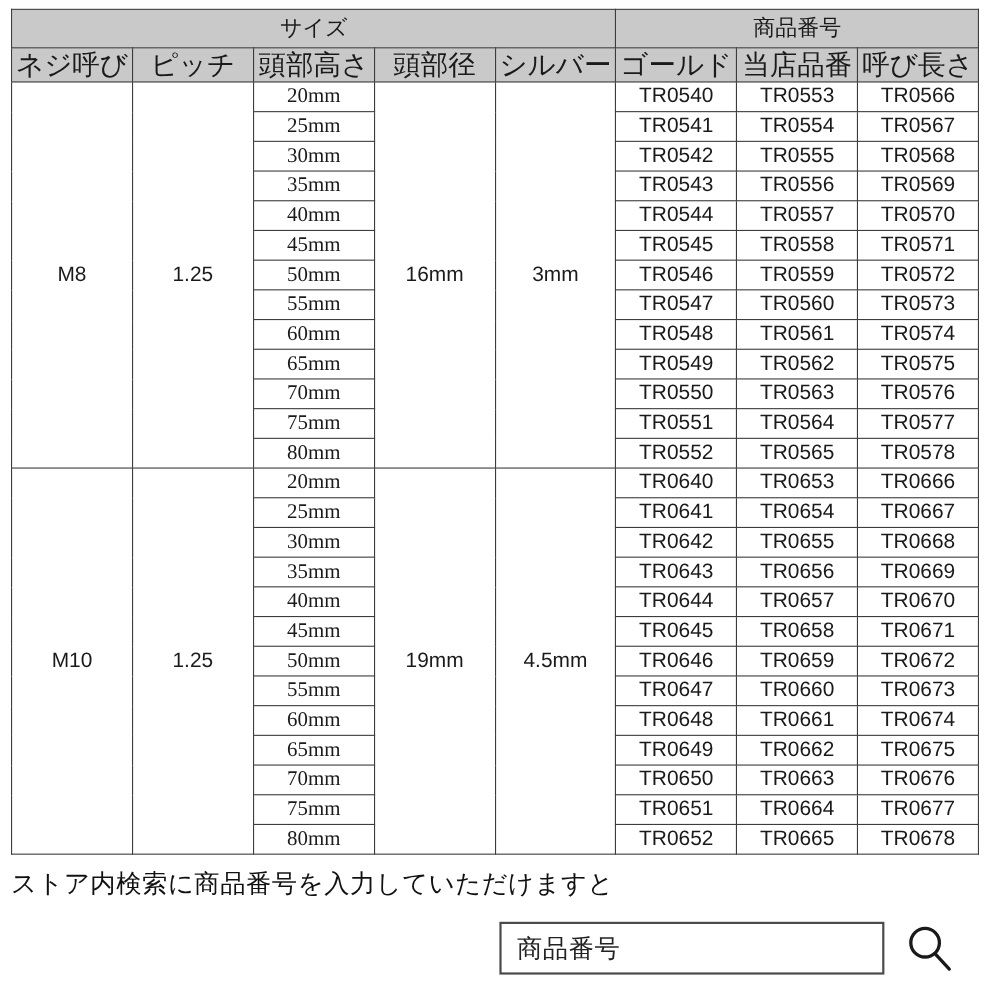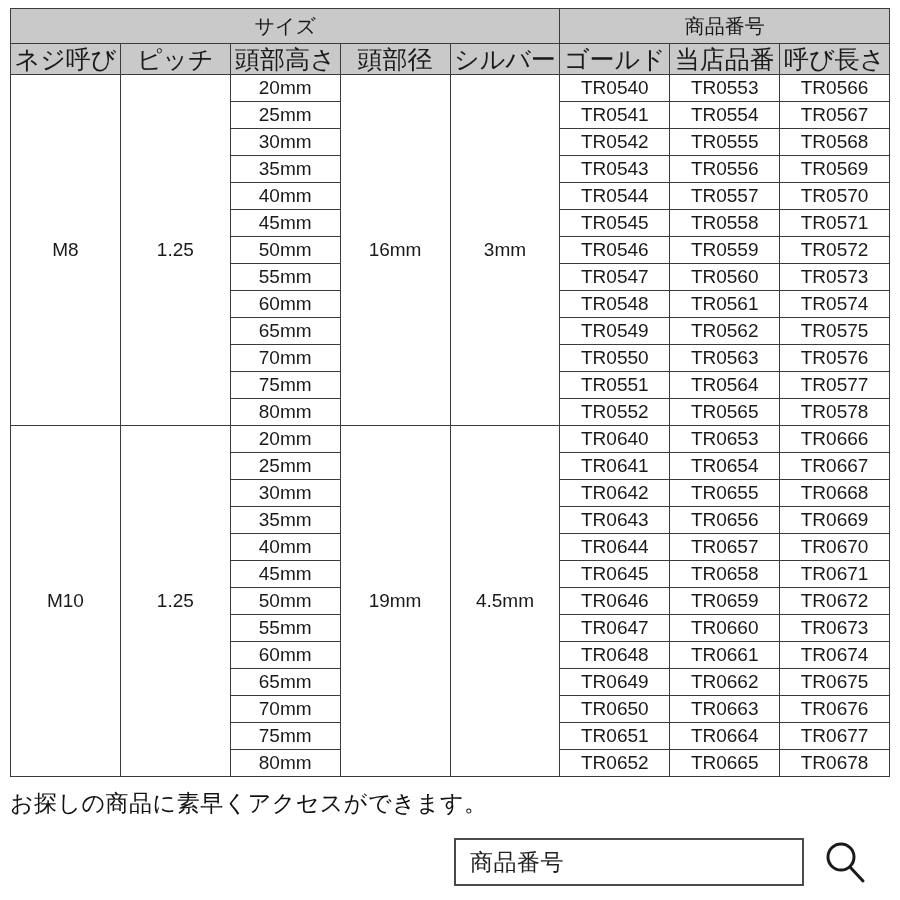--- a/index.html
+++ b/index.html
@@ -46,21 +46,21 @@
   }
   table.spec th.sub {
     background: #c9c9c9;
     height: 30px;
     line-height: 30px;
     font-size: 25px;
   }
   td.tall {
     font-size: 21px;
   }
-  .len-col { font-size: 19px; }
+  .len-col { font-size: 19px; font-family: Liberation Serif, serif; }
   .note {
     margin-top: 10px;
     font-size: 23px;
     line-height: 1.45;
     letter-spacing: 0.5px;
     color: #111;
   }
   .searchrow {
     margin-top: 18px;
     display: flex;
@@ -276,21 +276,21 @@
         <tr>
           <td class="len-col">80mm</td>
           <td>TR0652</td>
           <td>TR0665</td>
           <td>TR0678</td>
         </tr>
       </tbody>
   </table>
 
   <div class="note">
-    <div>お探しの商品に素早くアクセスができます。</div>
+    <div>ストア内検索に商品番号を入力していただけますと</div>
   </div>
 
   <div class="searchrow">
     <div class="searchbox">
       <span class="ph">商品番号</span>
     </div>
     <span class="mag">
       <svg width="46" height="46" viewBox="0 0 46 46" aria-hidden="true">
         <circle cx="19" cy="18" r="13" fill="none" stroke="#1a1a1a" stroke-width="3"></circle>
         <line x1="28" y1="28" x2="41" y2="42" stroke="#1a1a1a" stroke-width="3" stroke-linecap="round"></line>

